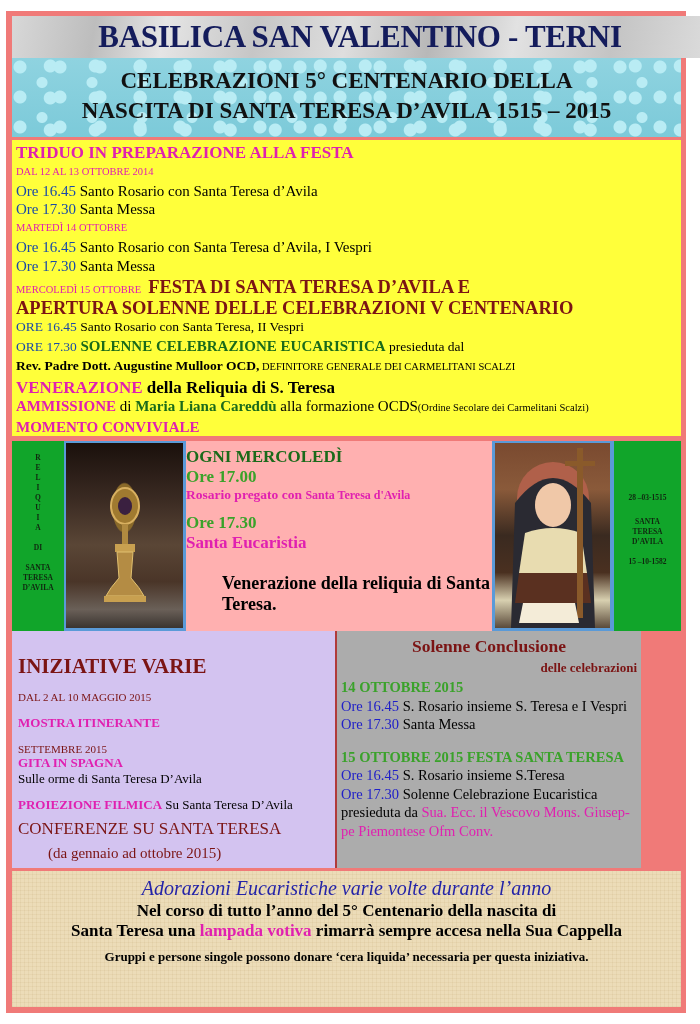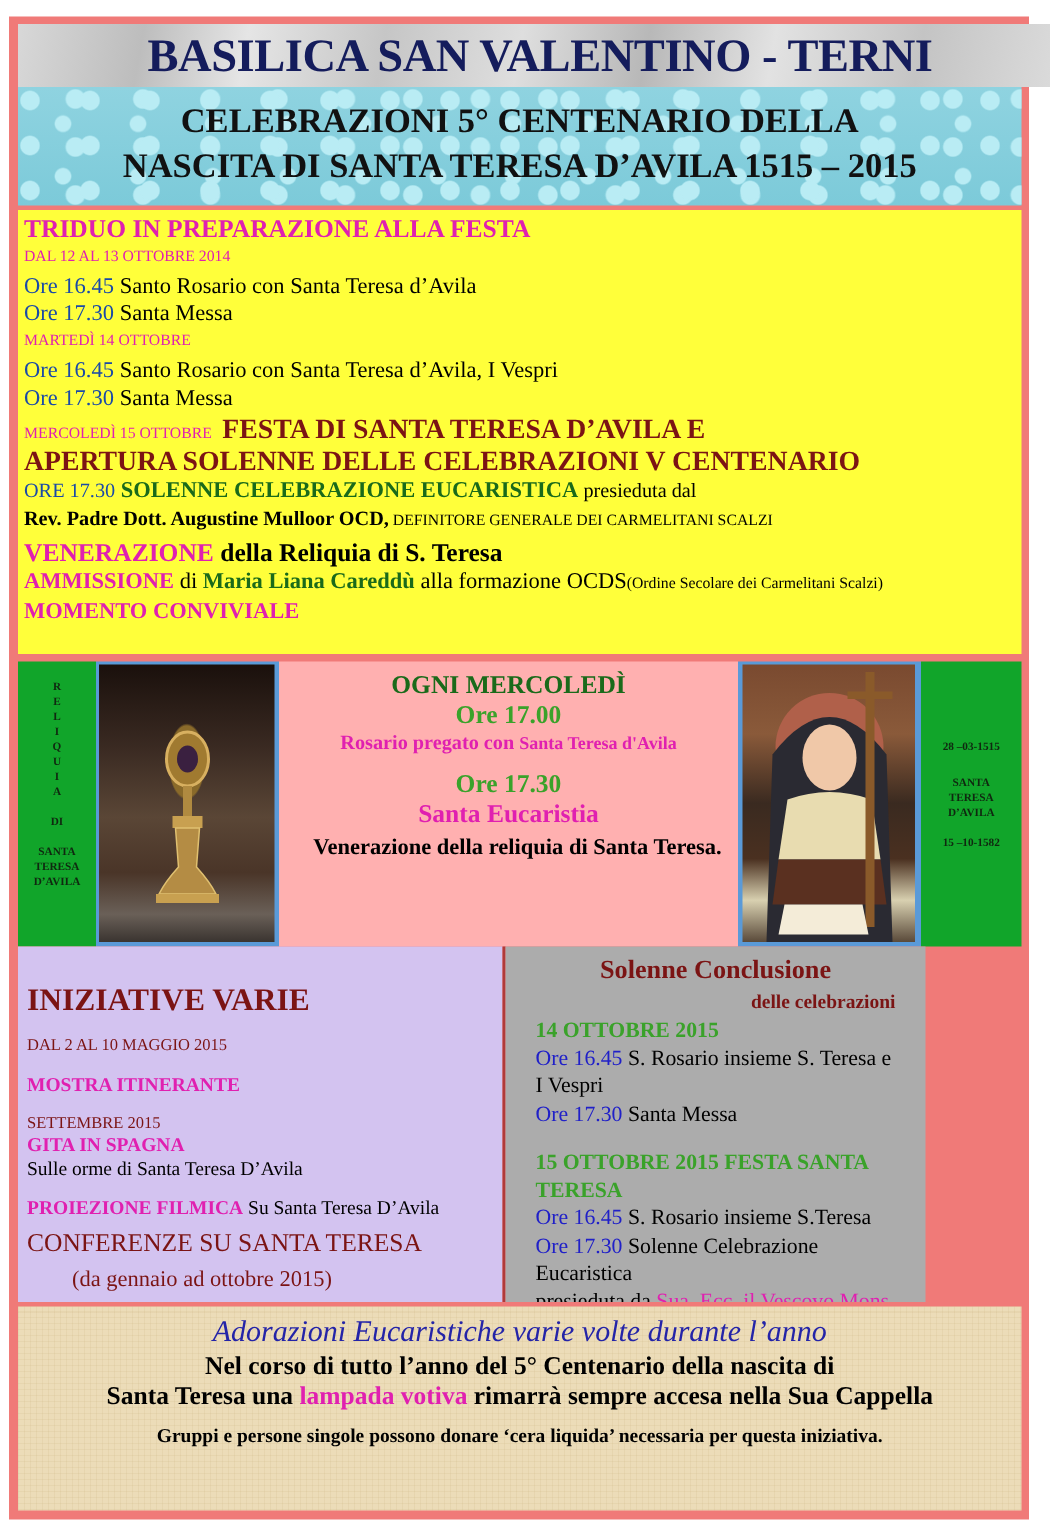--- a/index.html
+++ b/index.html
@@ -29,28 +29,28 @@
   .big { font-size:17px; }
   .xbig { font-size:18.5px; }
   .mid { font-size:15px; }
 
   .greenL { left:12px; top:441px; width:52px; height:190px; background:#11a52a; text-align:center; font-size:7.5px; font-weight:bold; color:#102810; line-height:10px; padding-top:12px; box-sizing:border-box; }
   .photoL { left:64px; top:441px; width:122px; height:190px; background:#5a9ad8; }
   .photoL .img { position:absolute; left:2px; top:2px; width:117px; height:185px;
     background: radial-gradient(ellipse at 50% 35%, #8a6a2a 0 14%, transparent 15%),
       linear-gradient(180deg,#1a100c 0%,#3a2a22 30%,#5a4636 55%,#4a3528 75%,#6a6058 90%,#3a3430 100%); }
   .reliq { position:absolute; left:38px; top:35px; width:42px; height:130px; }
-  .pink { left:186px; top:441px; width:306px; height:190px; background:#ffb0b0; text-align:center; }
+  .pink { left:186px; top:441px; width:306px; height:190px; background:#ffb0b0; }
   .photoR { left:492px; top:441px; width:122px; height:190px; background:#5a9ad8; }
   .photoR .img { position:absolute; left:3px; top:2px; width:115px; height:185px;
     background: linear-gradient(180deg,#7a4a30 0%,#8a5a3a 25%,#3a2a20 50%,#4a3020 70%,#d8d0b0 85%,#5a4a3a 100%); }
   .greenR { left:614px; top:441px; width:67px; height:190px; background:#11a52a; text-align:center; font-size:7.5px; font-weight:bold; color:#102810; line-height:10px; padding-top:52px; box-sizing:border-box; }
 
   .lilac { left:12px; top:631px; width:323px; height:237px; background:#d3c3f0; padding:4px 6px; box-sizing:border-box; font-size:13px; }
-  .gray { left:337px; top:631px; width:280px; height:237px; background:#acacac; padding:3px 20px; box-sizing:border-box; font-size:14.5px; line-height:18.5px; }
+  .gray { left:337px; top:631px; width:304px; height:237px; background:#acacac; padding:3px 4px; box-sizing:border-box; font-size:14.5px; line-height:18.5px; }
   .divider { left:335px; top:631px; width:2px; height:237px; background:#b03a3a; }
   .paper { left:12px; top:871px; width:669px; height:136px;
     background: repeating-linear-gradient(90deg, rgba(180,150,90,0.10) 0 1px, transparent 1px 4px),
       repeating-linear-gradient(0deg, rgba(180,150,90,0.10) 0 1px, transparent 1px 4px), #ecdcb8; text-align:center; }
   .paper div { white-space:nowrap; }
 </style>
 </head>
 <body>
 
 <div class="frame"></div>
@@ -66,20 +66,21 @@
 <div class="panel yellow">
   <div class="row mag b big">TRIDUO IN PREPARAZIONE ALLA FESTA</div>
   <div class="row mag sm">DAL 12 AL 13 OTTOBRE 2014</div>
   <div class="row mid"><span class="bl">Ore 16.45</span><span> Santo Rosario con  Santa Teresa d’Avila</span></div>
   <div class="row mid"><span class="bl">Ore 17.30</span><span> Santa Messa</span></div>
   <div class="row mag sm">MARTEDÌ  14 OTTOBRE</div>
   <div class="row mid"><span class="bl">Ore 16.45</span><span> Santo Rosario con Santa Teresa d’Avila, I Vespri</span></div>
   <div class="row mid"><span class="bl">Ore 17.30</span><span> Santa Messa</span></div>
   <div class="row" style="margin-top:2px"><span class="mag sm">MERCOLEDÌ  15 OTTOBRE</span>&nbsp;&nbsp;<span class="br b xbig">FESTA DI SANTA TERESA D’AVILA E</span></div>
   <div class="row br b xbig">APERTURA SOLENNE DELLE CELEBRAZIONI V CENTENARIO</div>
+  <div class="row" style="font-size:13.5px"><span class="bl">ORE 16.45</span><span> Santo Rosario con Santa Teresa,  II Vespri</span></div>
   <div class="row" style="font-size:13.5px"><span class="bl">ORE 17.30</span><span class="gr b mid">  SOLENNE CELEBRAZIONE EUCARISTICA</span><span>  presieduta dal</span></div>
   <div class="row"><span class="b" style="font-size:13.5px">Rev. Padre Dott.  Augustine Mulloor OCD,</span><span class="sm"> DEFINITORE GENERALE DEI CARMELITANI SCALZI</span></div>
   <div class="row big" style="margin-top:2px"><span class="mag b">VENERAZIONE</span><span class="b"> della Reliquia di S. Teresa</span></div>
   <div class="row mid"><span class="mag b">AMMISSIONE</span><span> di  </span><span class="gr b">Maria Liana Careddù</span><span> alla formazione OCDS</span><span class="sm">(Ordine Secolare dei Carmelitani Scalzi)</span></div>
   <div class="row mag b mid">MOMENTO CONVIVIALE</div>
 </div>
 
 <div class="panel greenL">
   <div>R</div>
   <div>E</div>
@@ -105,21 +106,21 @@
       <rect x="0" y="118" width="42" height="6" fill="#c8a050"></rect>
     </svg>
   </div>
 </div>
 <div class="panel pink">
   <div class="b gr" style="font-size:17px;margin-top:6px">OGNI MERCOLEDÌ</div>
   <div class="b lgr" style="font-size:17px">Ore 17.00</div>
   <div class="b mag" style="font-size:13.5px"><span>Rosario pregato con </span><span style="font-size:12px">Santa Teresa d'Avila</span></div>
   <div class="b lgr" style="font-size:17px;margin-top:10px">Ore 17.30</div>
   <div class="b mag" style="font-size:17px">Santa Eucaristia</div>
-  <div class="b" style="font-size:15px;margin-top:4px;padding-left:12px">Venerazione della reliquia di Santa Teresa.</div>
+  <div class="b" style="font-size:18px;margin-top:20px;padding-left:36px">Venerazione della reliquia di Santa Teresa.</div>
 </div>
 <div class="panel photoR">
   <div class="img">
     <svg viewBox="0 0 115 185" width="115" height="185">
       <circle cx="58" cy="55" r="36" fill="#b0604a"></circle>
       <path d="M20 60 Q58 10 96 60 L100 185 L16 185 Z" fill="#2a2a32"></path>
       <ellipse cx="58" cy="62" rx="18" ry="22" fill="#f0c8a8"></ellipse>
       <path d="M30 90 Q58 80 86 90 L92 130 L24 130 Z" fill="#e8dcb0"></path>
       <path d="M24 130 L92 130 L96 160 L20 160 Z" fill="#5a3020"></path>
       <rect x="82" y="5" width="6" height="170" fill="#8a5a2a"></rect>

